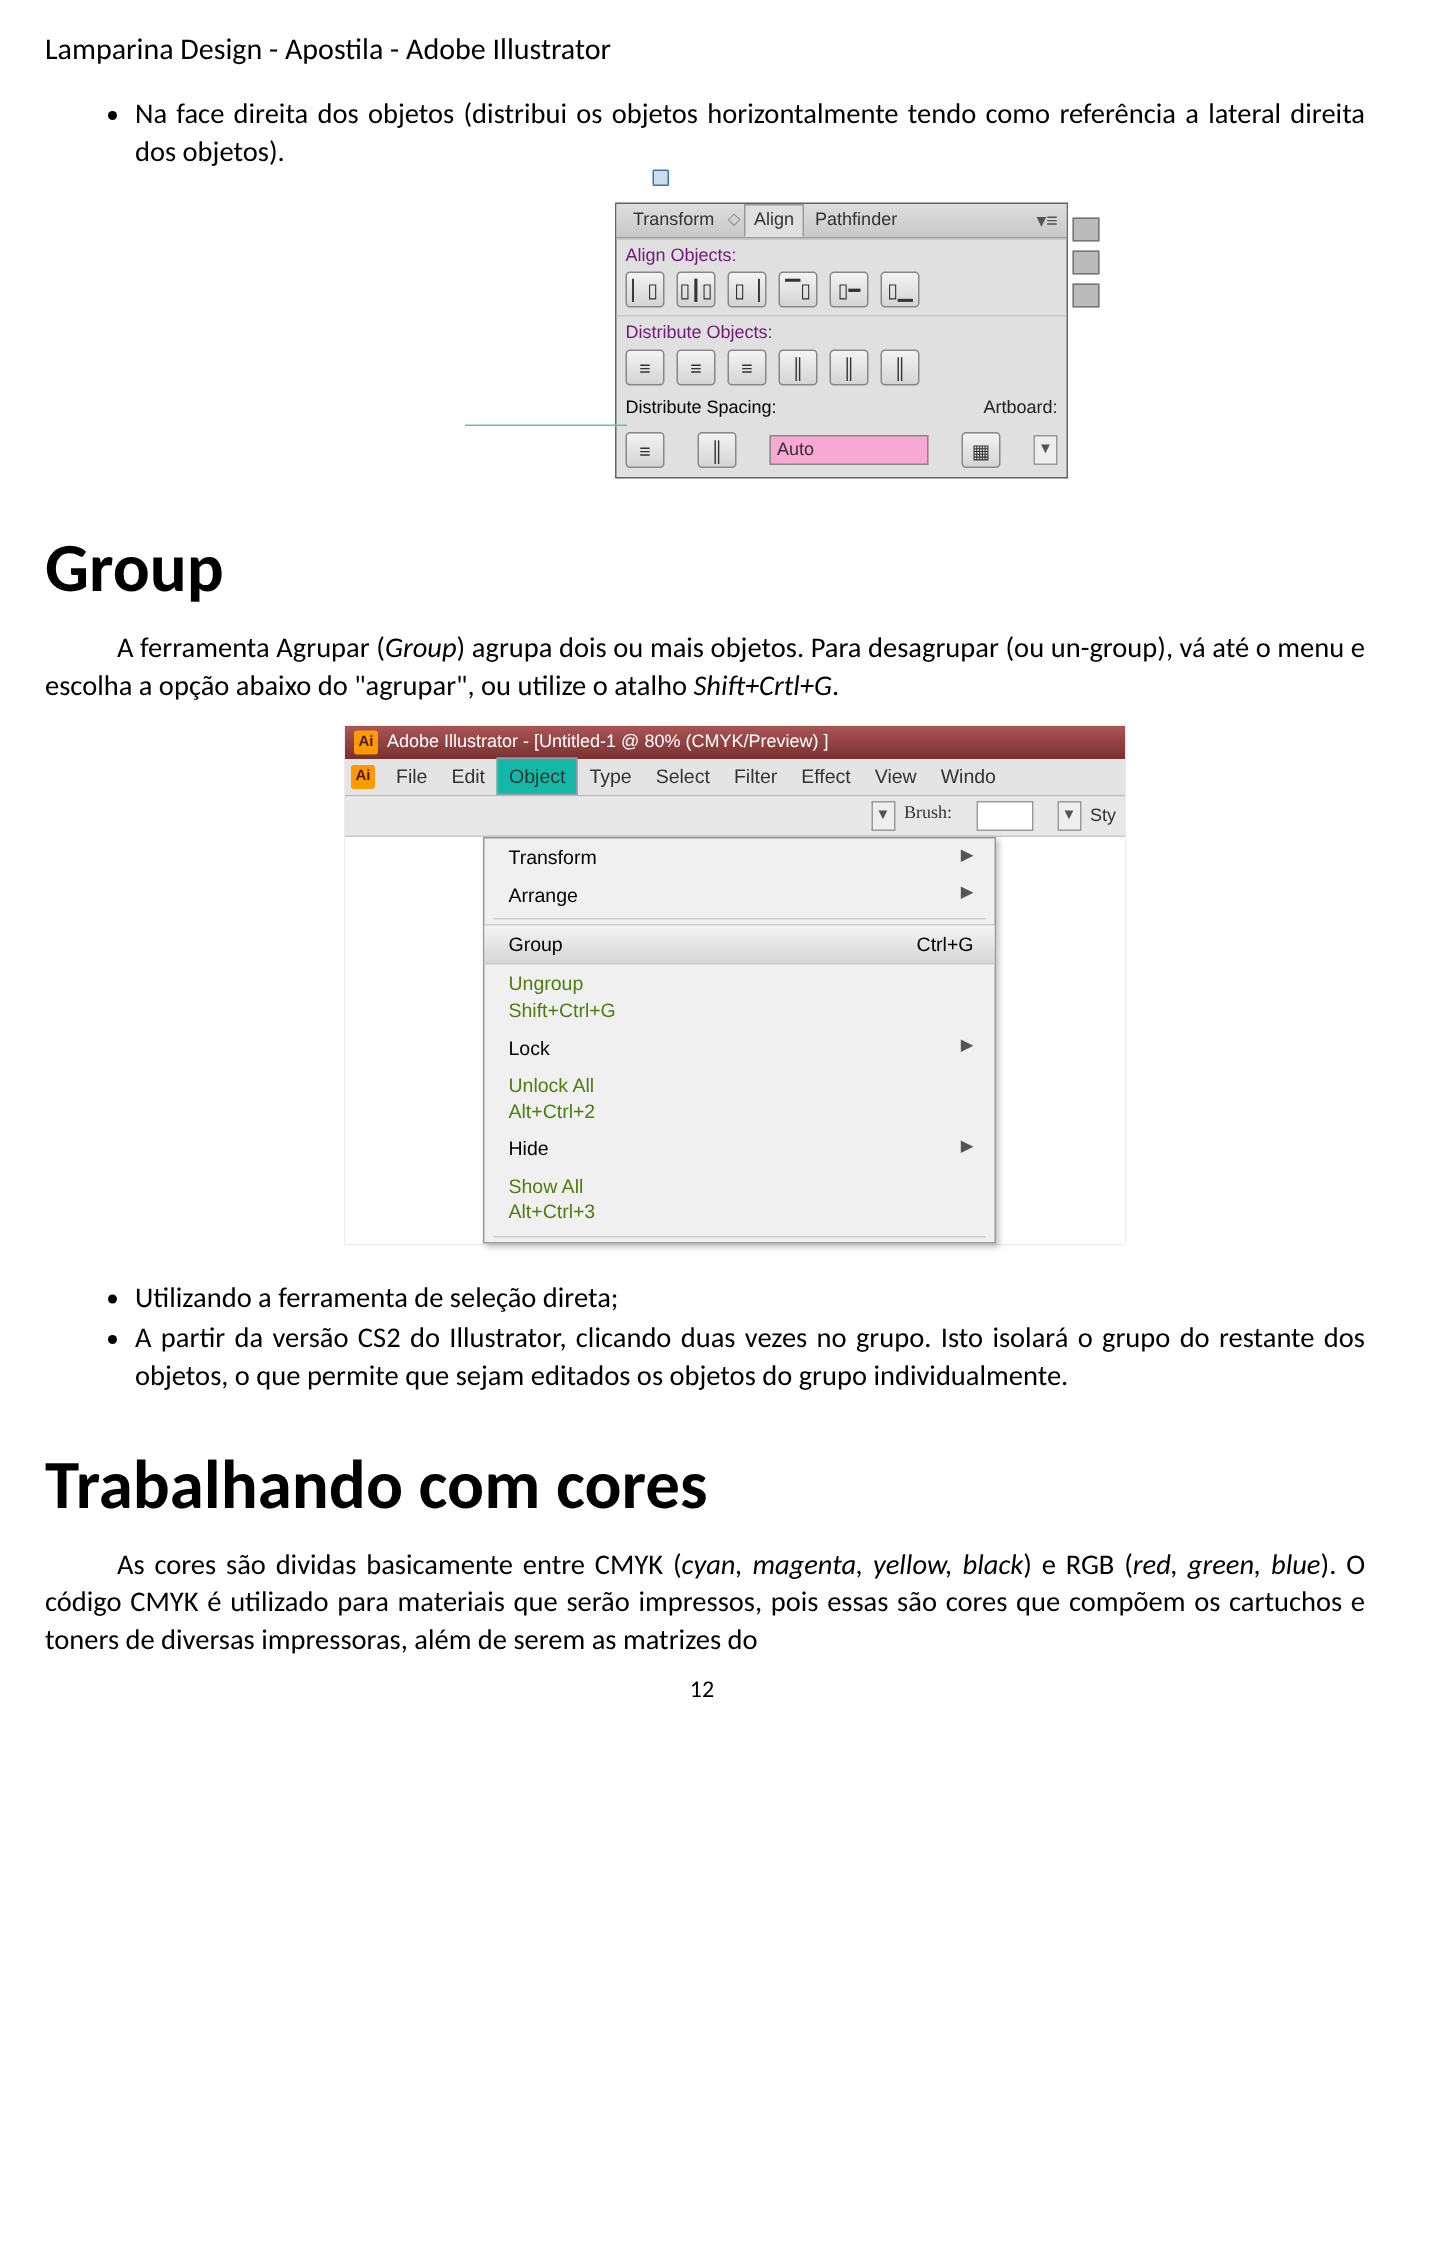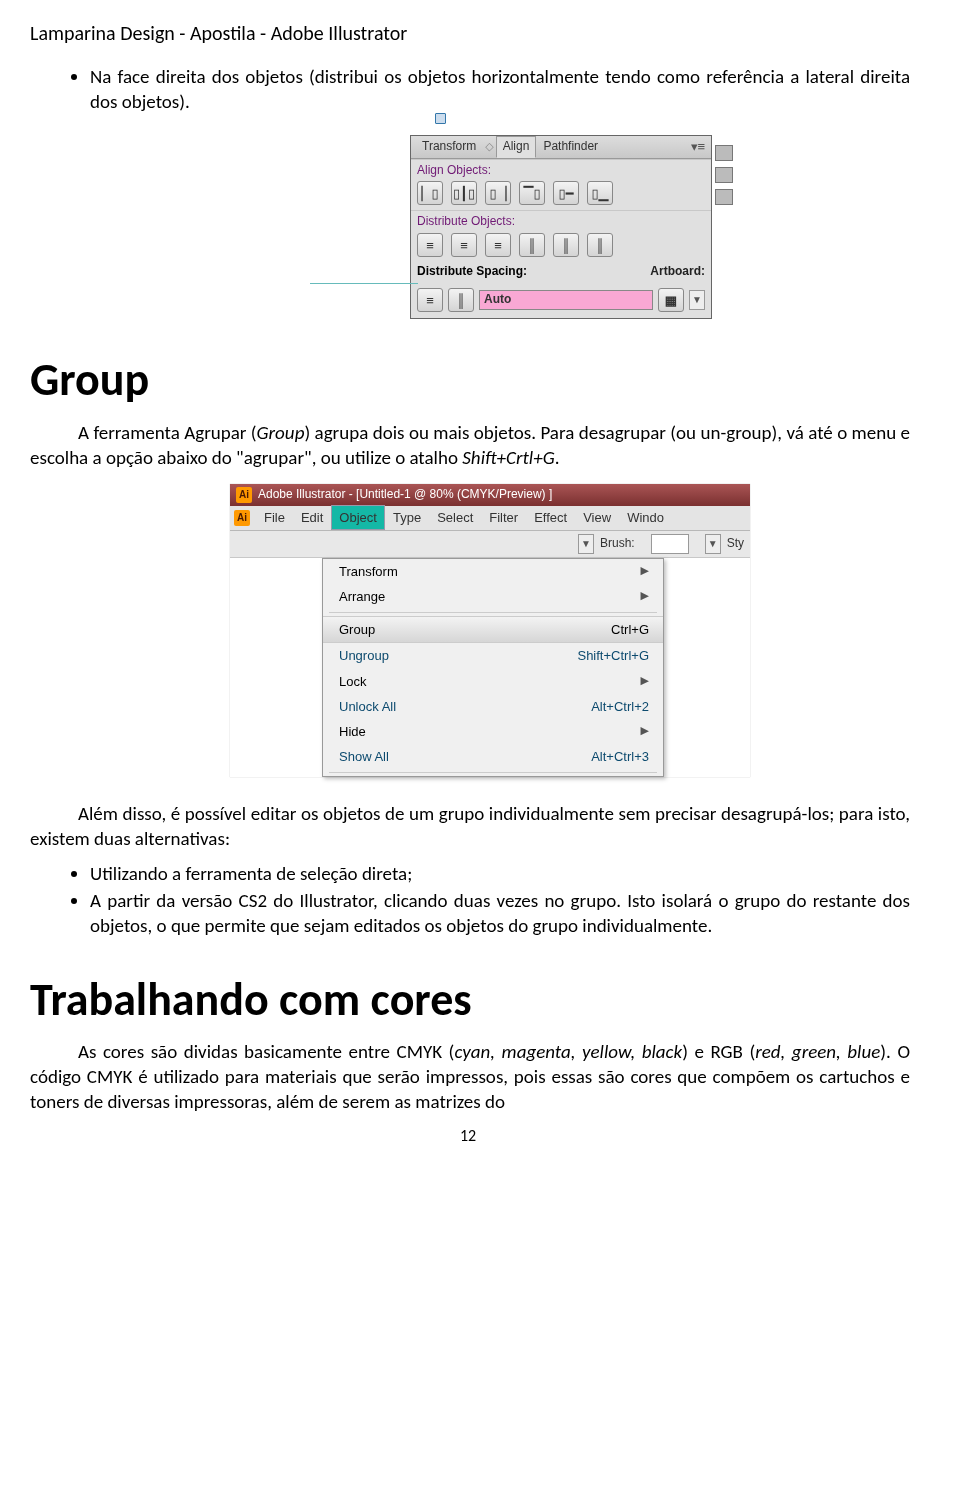--- a/index.html
+++ b/index.html
@@ -104,21 +104,21 @@
   .icon-btn {
     width: 24px;
     height: 22px;
     background: linear-gradient(#f3f3f3,#d4d4d4);
     border: 1px solid #888;
     border-radius: 3px;
     display:flex;align-items:center;justify-content:center;
   }
   .glyph { font-size:13px; color:#333; line-height:1;}
   .spacing-row {
-    display:flex; align-items:center; gap:5px; padding:2px 6px 6px 6px; font-size:12px;font-weight:bold;
+    display:flex; align-items:center; gap:22px; padding:2px 6px 6px 6px; font-size:12px;
   }
   .auto-box {
     flex:1; background:#f9a8d4; border:1px solid #888; height:18px; display:flex;align-items:center;padding:0 4px; color:#333;
   }
   .artboard-lbl { font-size:12px; color:#222; margin-left: 4px;}
   .align-dot { position:absolute; left:125px; top:-22px; width:9px;height:9px;border:1px solid #37a;background:#cde;border-radius:1px;}
   .align-line { position:absolute; left:0; top:148px; width:108px; height:1px; background:#6bb; }
   .side-clips {
     position:absolute; left:405px; top:10px; width:18px; display:flex; flex-direction:column; gap:6px;
   }
@@ -156,36 +156,36 @@
   .menubar .ai-small {
     width:16px;height:16px;background:#f90;color:#4a1a00;font-weight:bold;font-size:10px;display:flex;align-items:center;justify-content:center;border-radius:2px;margin-right:6px;
   }
   .menubar span.mitem { padding: 4px 8px; }
   .menubar span.mitem.open { background:#14b8a6; border:1px solid #99a; padding:3px 7px;}
   .toolbar-row2 {
     display:flex; align-items:center; justify-content:flex-end;
     background:#e8e8e8; border-bottom:1px solid #c8c8c8;
     height:26px; padding-right:6px; gap:6px; font-size:12px; color:#333;
   }
-  .brush-ctrl { display:flex;align-items:center;gap:16px;}
+  .brush-ctrl { display:flex;align-items:flex-start;gap:16px;font-family:Liberation Serif, serif;}
   .brush-box {width:36px;height:18px;border:1px solid #999;background:#fff;}
   .dropdn { width:14px;height:18px;border:1px solid #999;background:#eee;display:flex;align-items:center;justify-content:center;color:#555;font-size:10px;}
   .dropdown {
     margin-left: 92px;
     width: 340px;
     background:#f0f0f0;
     border:1px solid #999;
     box-shadow: 2px 2px 4px rgba(0,0,0,0.25);
   }
   .dd-item {
     display:flex; justify-content:space-between;
     padding: 4px 14px 4px 16px;
     color:#000;
   }
-  .dd-item.disabled { color:#0c4a6e; }
+  .dd-item.disabled { color:#4d7c0f;flex-direction:column; }
   .dd-item.highlight {
     background: linear-gradient(#f3f3f3,#d6d6d6);
     border-top:1px solid #ccc;
     border-bottom:1px solid #ccc;
   }
   .dd-item .arrow { color:#555; font-size:11px; }
   .dd-sep { height:1px; background:#ccc; margin:3px 6px;}
 </style>
 </head>
 <body>
@@ -339,21 +339,20 @@
           <span class="arrow">▶</span>
         </div>
       <div class="dd-item disabled">
           <span>Show All</span>
           <span>Alt+Ctrl+3</span>
         </div>
       <div class="dd-sep"></div>
     </div>
   </div>
 
-  <p class="body-text">Além disso, é possível editar os objetos de um grupo individualmente sem precisar desagrupá-los; para isto, existem duas alternativas:</p>
 
   <ul class="bullet-list">
     <li>Utilizando a ferramenta de seleção direta;</li>
     <li>A partir da versão CS2 do Illustrator, clicando duas vezes no grupo. Isto isolará o grupo do restante dos objetos, o que permite que sejam editados os objetos do grupo individualmente.</li>
   </ul>
 
   <h1 class="section">Trabalhando com cores</h1>
 
   <p class="body-text">
     <span>As cores são dividas basicamente entre CMYK (</span><span class="italic">cyan, magenta, yellow, black</span><span>) e RGB (</span><span class="italic">red, green, blue</span><span>). O código CMYK é utilizado para materiais que serão impressos, pois essas são cores que compõem os cartuchos e toners de diversas impressoras, além de serem as matrizes do</span>

